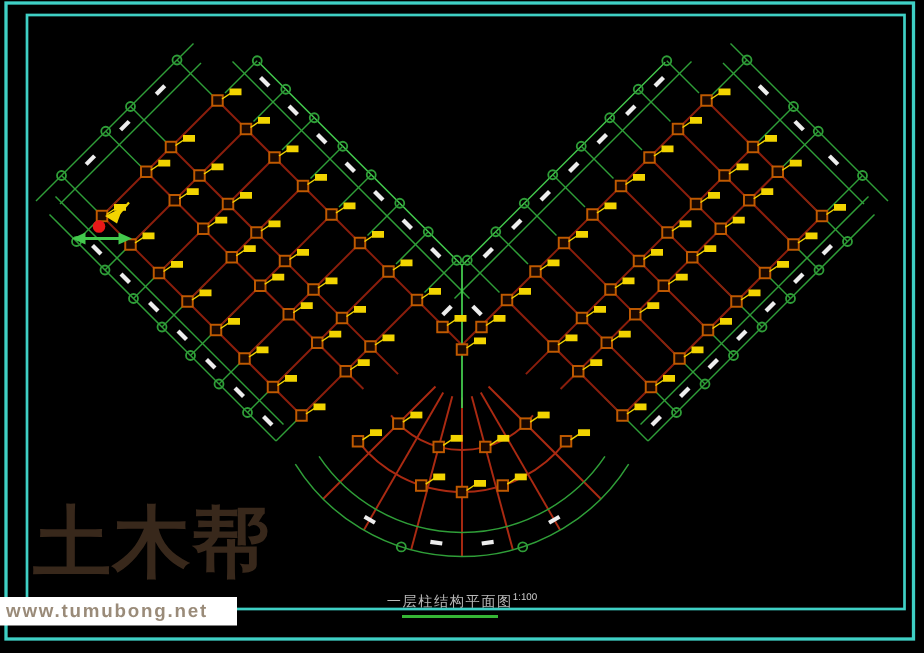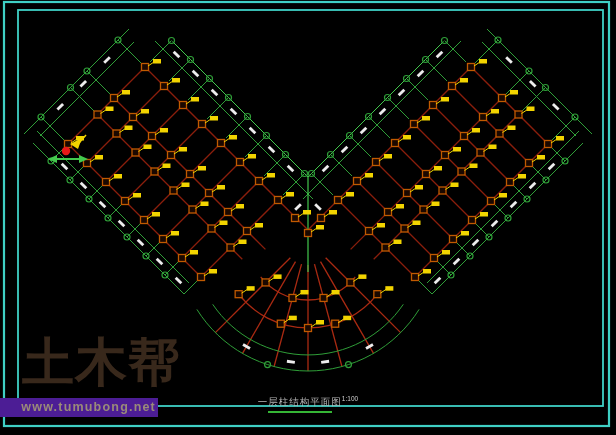--- a/index.html
+++ b/index.html
@@ -1,23 +1,23 @@
 <!DOCTYPE html>
 <html><head>
 <meta charset="utf-8">
 <style>
   html,body{margin:0;padding:0;background:#000;}
   .stage{position:relative;width:616px;height:435px;background:#000;overflow:hidden;
          font-family:"Liberation Sans",sans-serif;}
   .stage svg{position:absolute;left:0;top:0;}
   .wm{position:absolute;left:6px;top:334px;font-size:52px;font-weight:bold;
       color:#3b2a1d;letter-spacing:1px;line-height:1.1;opacity:.96;margin-left:16px;}
-  .wm-url{position:absolute;left:0;top:398px;width:152px;background:#4c1d95;
+  .wm-url{position:absolute;left:0;top:398px;width:152px;background:#ffffff;
       color:#9a8b79;font-size:12.5px;font-weight:bold;letter-spacing:1.2px;
-      padding:2px 2px 3px 4px;text-align:right;}
+      padding:2px 2px 3px 4px;}
   .title-block{position:absolute;left:0;top:395px;width:100%;text-align:center;
       color:#b9b9b9;font-size:9.5px;letter-spacing:1px;}
   .title-block sup{font-size:6.5px;color:#d0d0d0;letter-spacing:0;}
   .title-underline{width:64px;height:2px;margin:2px auto 0 auto;
       transform:translateX(-8px);}
 </style>
 </head>
 <body>
 
 <div class="stage">

